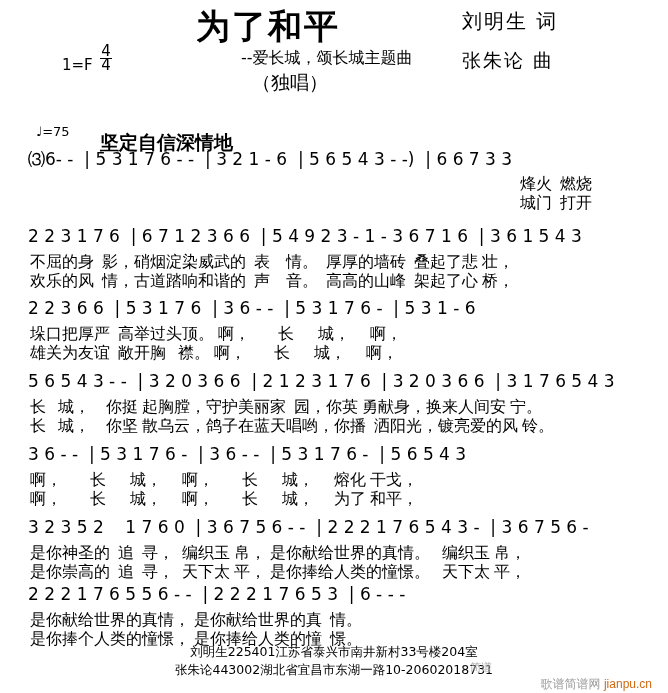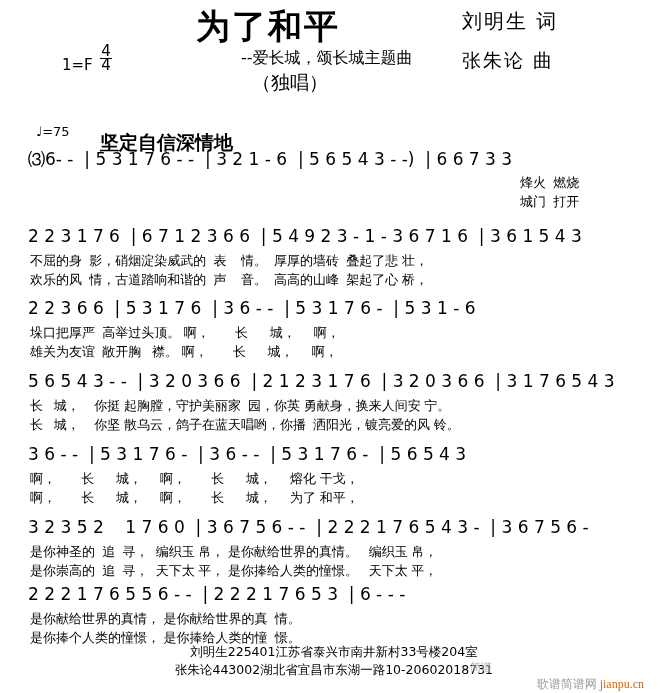--- a/index.html
+++ b/index.html
@@ -71,38 +71,38 @@
     white-space:pre;
     letter-spacing:0px;
   }
   .notes span.seg{
     position:absolute;
     top:0;
     white-space:pre;
   }
   .lyr{
     position:relative;height:18px;
-    font-family:Liberation Sans, sans-serif;
-    font-size:13px;
+    font-family:Liberation Serif, serif;
+    font-size:16px;
     white-space:pre;
   }
   .lyr span.seg{position:absolute;top:0;white-space:pre;}
 
   
   .footer{
     position:absolute;left:0;top:643px;width:668px;
     text-align:center;
     font-family:"DejaVu Sans", sans-serif;
     font-size:12.5px;
     line-height:18px;
   }
   .watermark{
-    position:absolute;right:24px;top:676px;
+    position:absolute;right:16px;top:676px;
     font-size:12px;color:#9a9a9a;
-    font-family:Liberation Serif, serif;
+    font-family:Liberation Sans, sans-serif;
   }
   .watermark .cn{color:#9a9a9a;}
   .watermark .en{color:#d06a14;}
   .siteurl{
     position:absolute;left:470px;top:660px;
     font-size:11px;color:#b0b0b0;
     font-family:"DejaVu Sans", sans-serif;
   }
 </style>
 </head>

